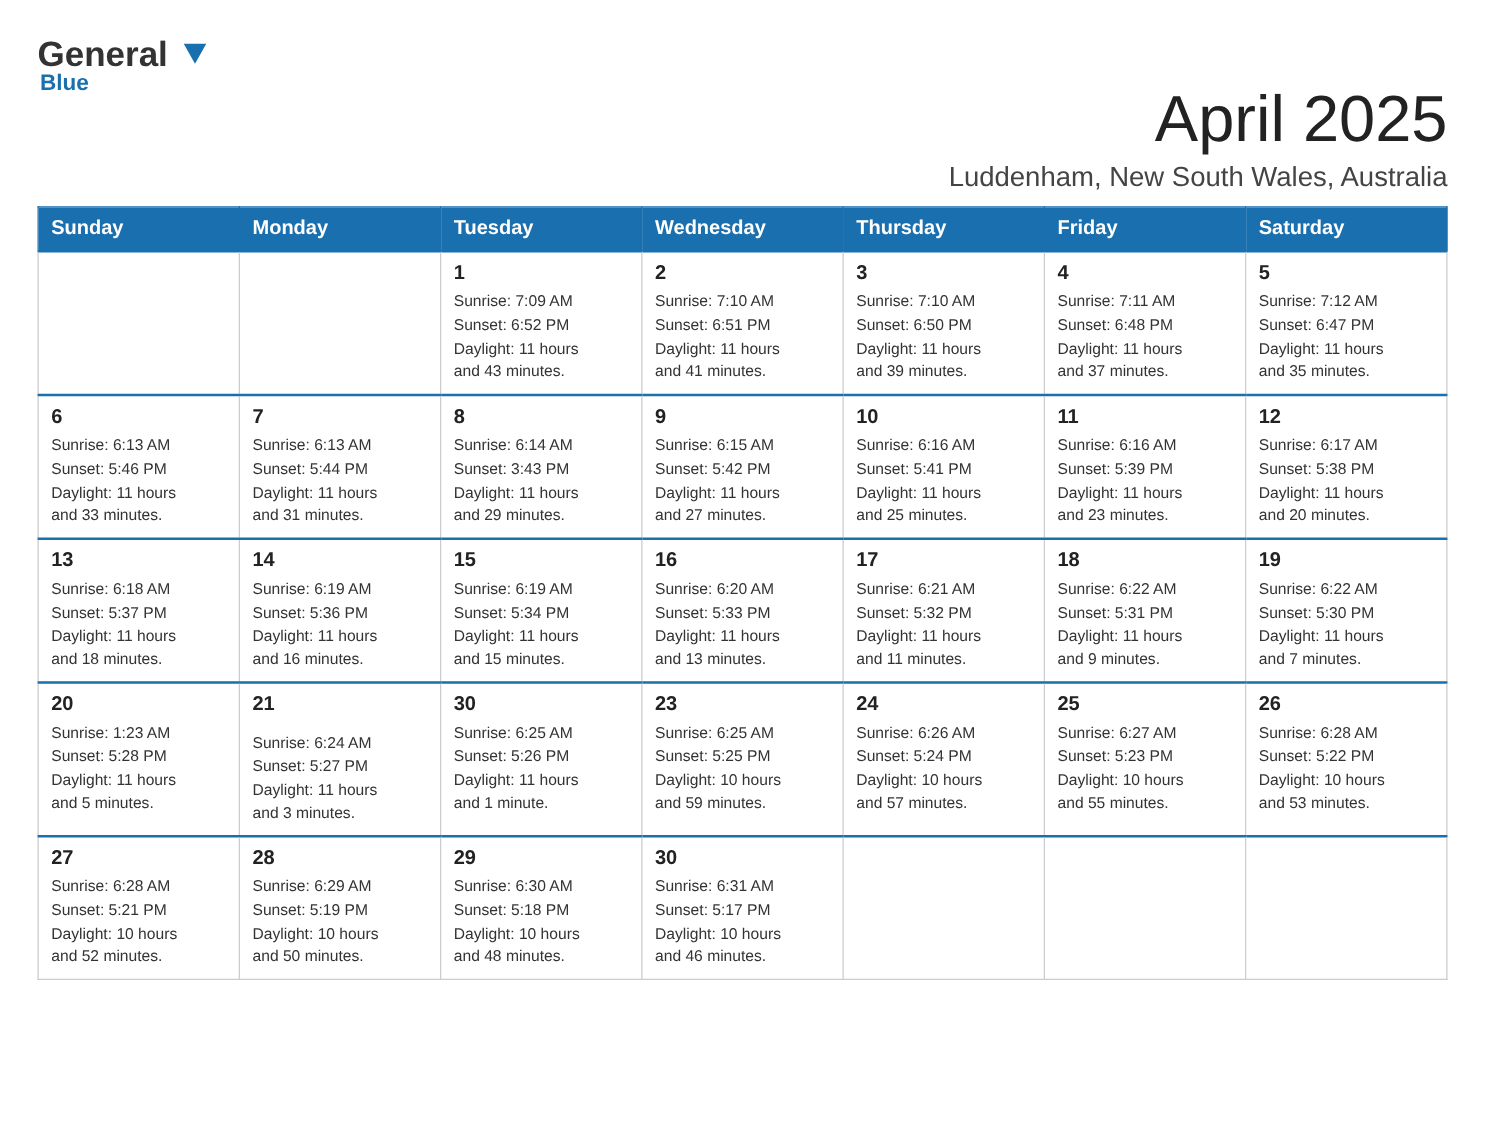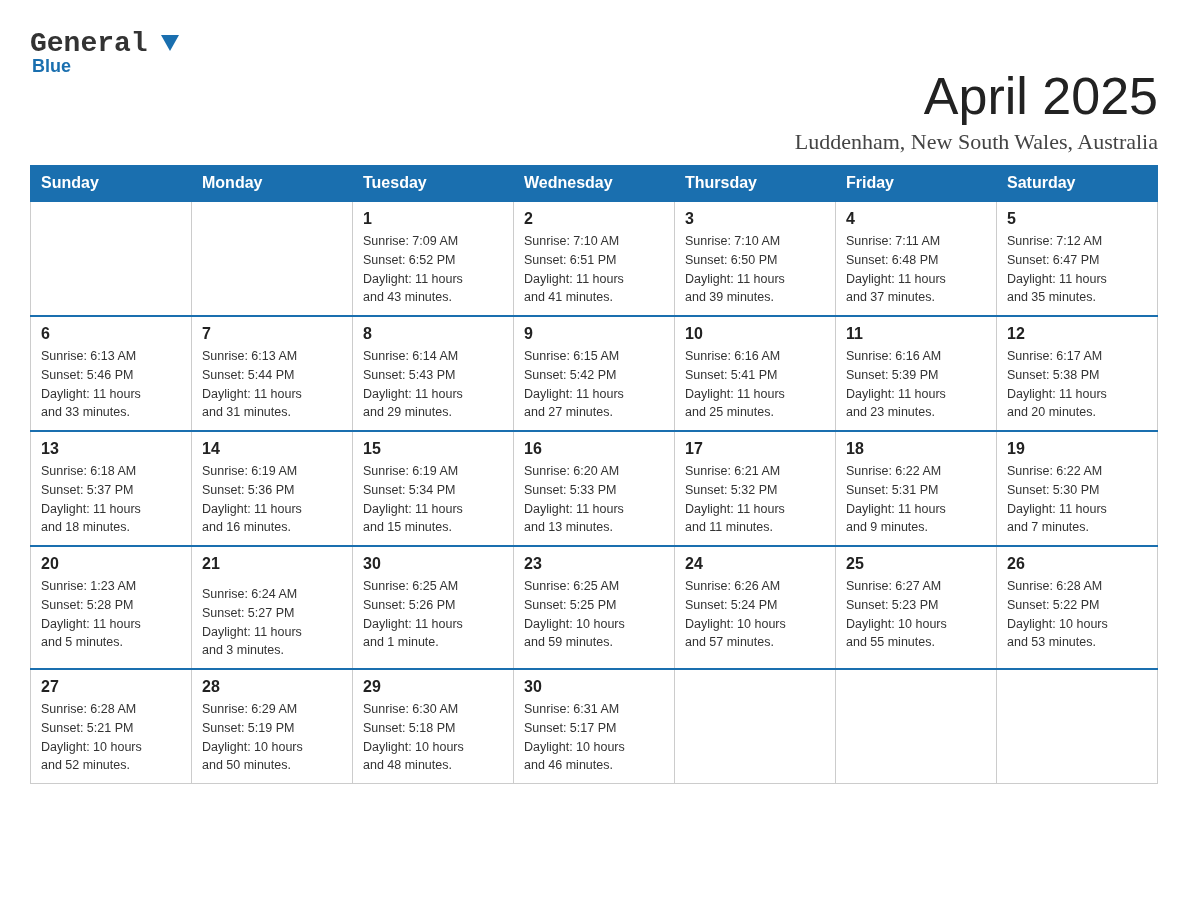--- a/index.html
+++ b/index.html
@@ -21,21 +21,20 @@
       display: flex;
       flex-direction: column;
       align-items: flex-start;
       margin-top: 10px;
     }
     .logo-text {
       font-size: 28px;
       font-weight: bold;
       color: #333;
       line-height: 1;
-      font-family: Liberation Mono, monospace;
     }
     .logo-line2 {
       font-size: 18px;
       font-weight: bold;
       color: #1a6faf;
       margin-top: -2px;
       margin-left: 2px;
     }
     .title-area {
       text-align: right;
@@ -44,21 +43,20 @@
       font-size: 52px;
       font-weight: normal;
       color: #222;
       line-height: 1.1;
       margin-top: 48px;
     }
     .location-title {
       font-size: 22px;
       color: #444;
       margin-top: 4px;
-      font-family: Liberation Serif, serif;
     }
     .calendar-table {
       width: 100%;
       border-collapse: collapse;
       margin-top: 8px;
       border-radius: 28px;
     }
     .calendar-table th {
       background-color: #1a6faf;
       color: #fff;
@@ -177,21 +175,21 @@
         <td>
           <span class="day-number">7</span>
           <div class="day-info" style="white-space: pre-line;">Sunrise: 6:13 AM
 Sunset: 5:44 PM
 Daylight: 11 hours
 and 31 minutes.</div>
         </td>
         <td>
           <span class="day-number">8</span>
           <div class="day-info" style="white-space: pre-line;">Sunrise: 6:14 AM
-Sunset: 5:43 PM
+Sunset: 3:43 PM
 Daylight: 11 hours
 and 29 minutes.</div>
         </td>
         <td>
           <span class="day-number">9</span>
           <div class="day-info" style="white-space: pre-line;">Sunrise: 6:15 AM
 Sunset: 5:42 PM
 Daylight: 11 hours
 and 27 minutes.</div>
         </td>

